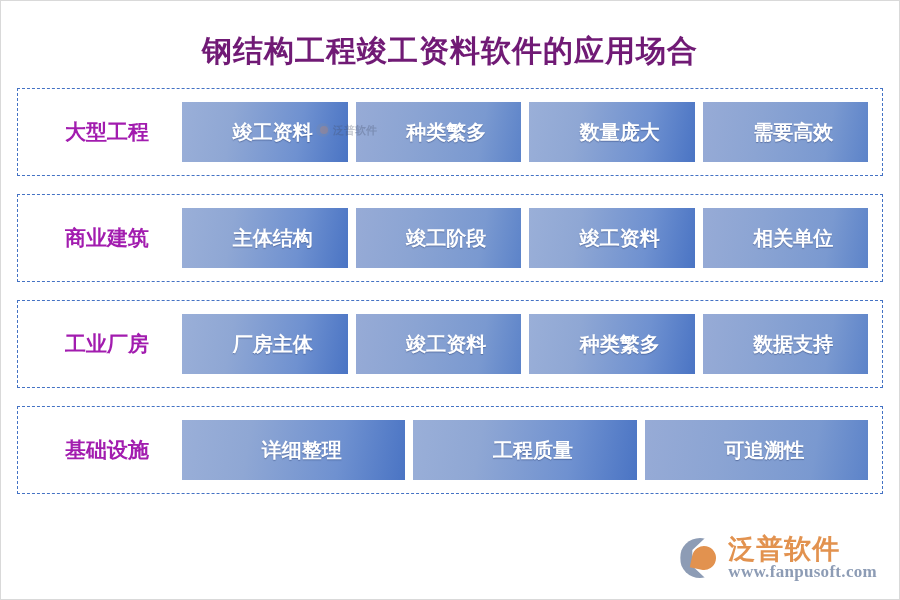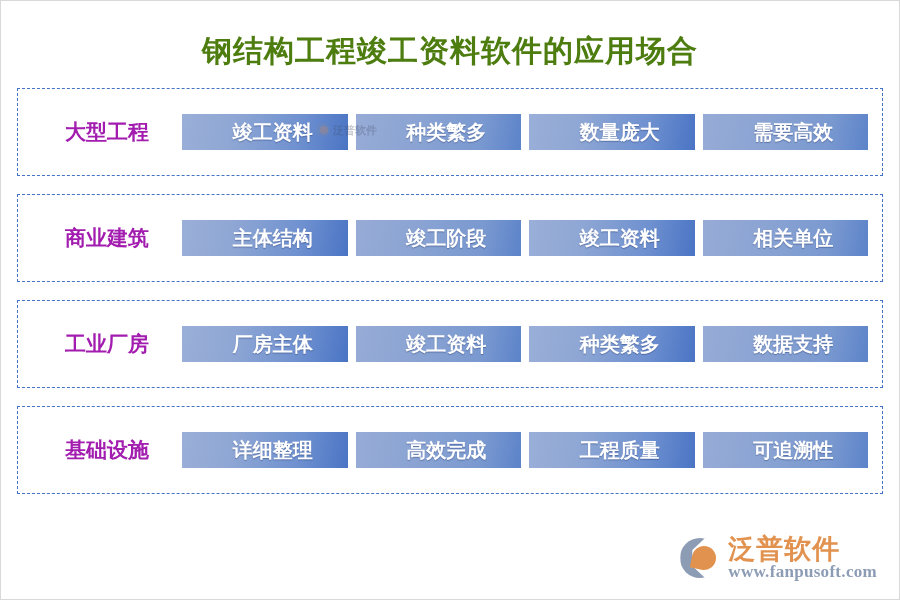--- a/index.html
+++ b/index.html
@@ -11,21 +11,21 @@
     background:#ffffff;
     border:1px solid #d9d9d9;
     position:relative;
     overflow:hidden;
   }
 
   #page-title {
     text-align:center;
     font-size:30px;
     font-weight:bold;
-    color:#4d7c0f;
+    color:#701a75;
     letter-spacing:1px;
     padding-top:30px;
     padding-bottom:16px;
     white-space:nowrap;
   }
 
   #rows-container {
     padding:0 16px;
     display:flex;
     flex-direction:column;
@@ -52,21 +52,21 @@
   }
 
   .cells {
     flex:1 1 auto;
     display:flex;
     gap:8px;
   }
 
   .cell {
     flex:1 1 0;
-    height:36px;
+    height:60px;
     display:flex;
     align-items:center;
     justify-content:center;
     font-size:20px;
     font-weight:bold;
     color:#ffffff;
     white-space:nowrap;
     text-shadow:0 1px 1px rgba(40,60,110,.45);
     background:linear-gradient(100deg,#9aafd8 0%,#8fa7d4 30%,#6f91d0 70%,#4a74c4 100%);
     padding-left:16px;
@@ -200,21 +200,20 @@
       <div class="cell alt">竣工资料</div>
       <div class="cell">种类繁多</div>
       <div class="cell alt">数据支持</div>
     </div>
   </div>
 
   <div class="row">
     <div class="row-label">基础设施</div>
     <div class="cells">
       <div class="cell">详细整理</div>
-      <div class="cell alt">高效完成</div>
       <div class="cell">工程质量</div>
       <div class="cell alt">可追溯性</div>
     </div>
   </div>
 
 </div>
 
 <div id="brand-logo">
   <span class="logo-mark">
     <span class="ring"></span>

